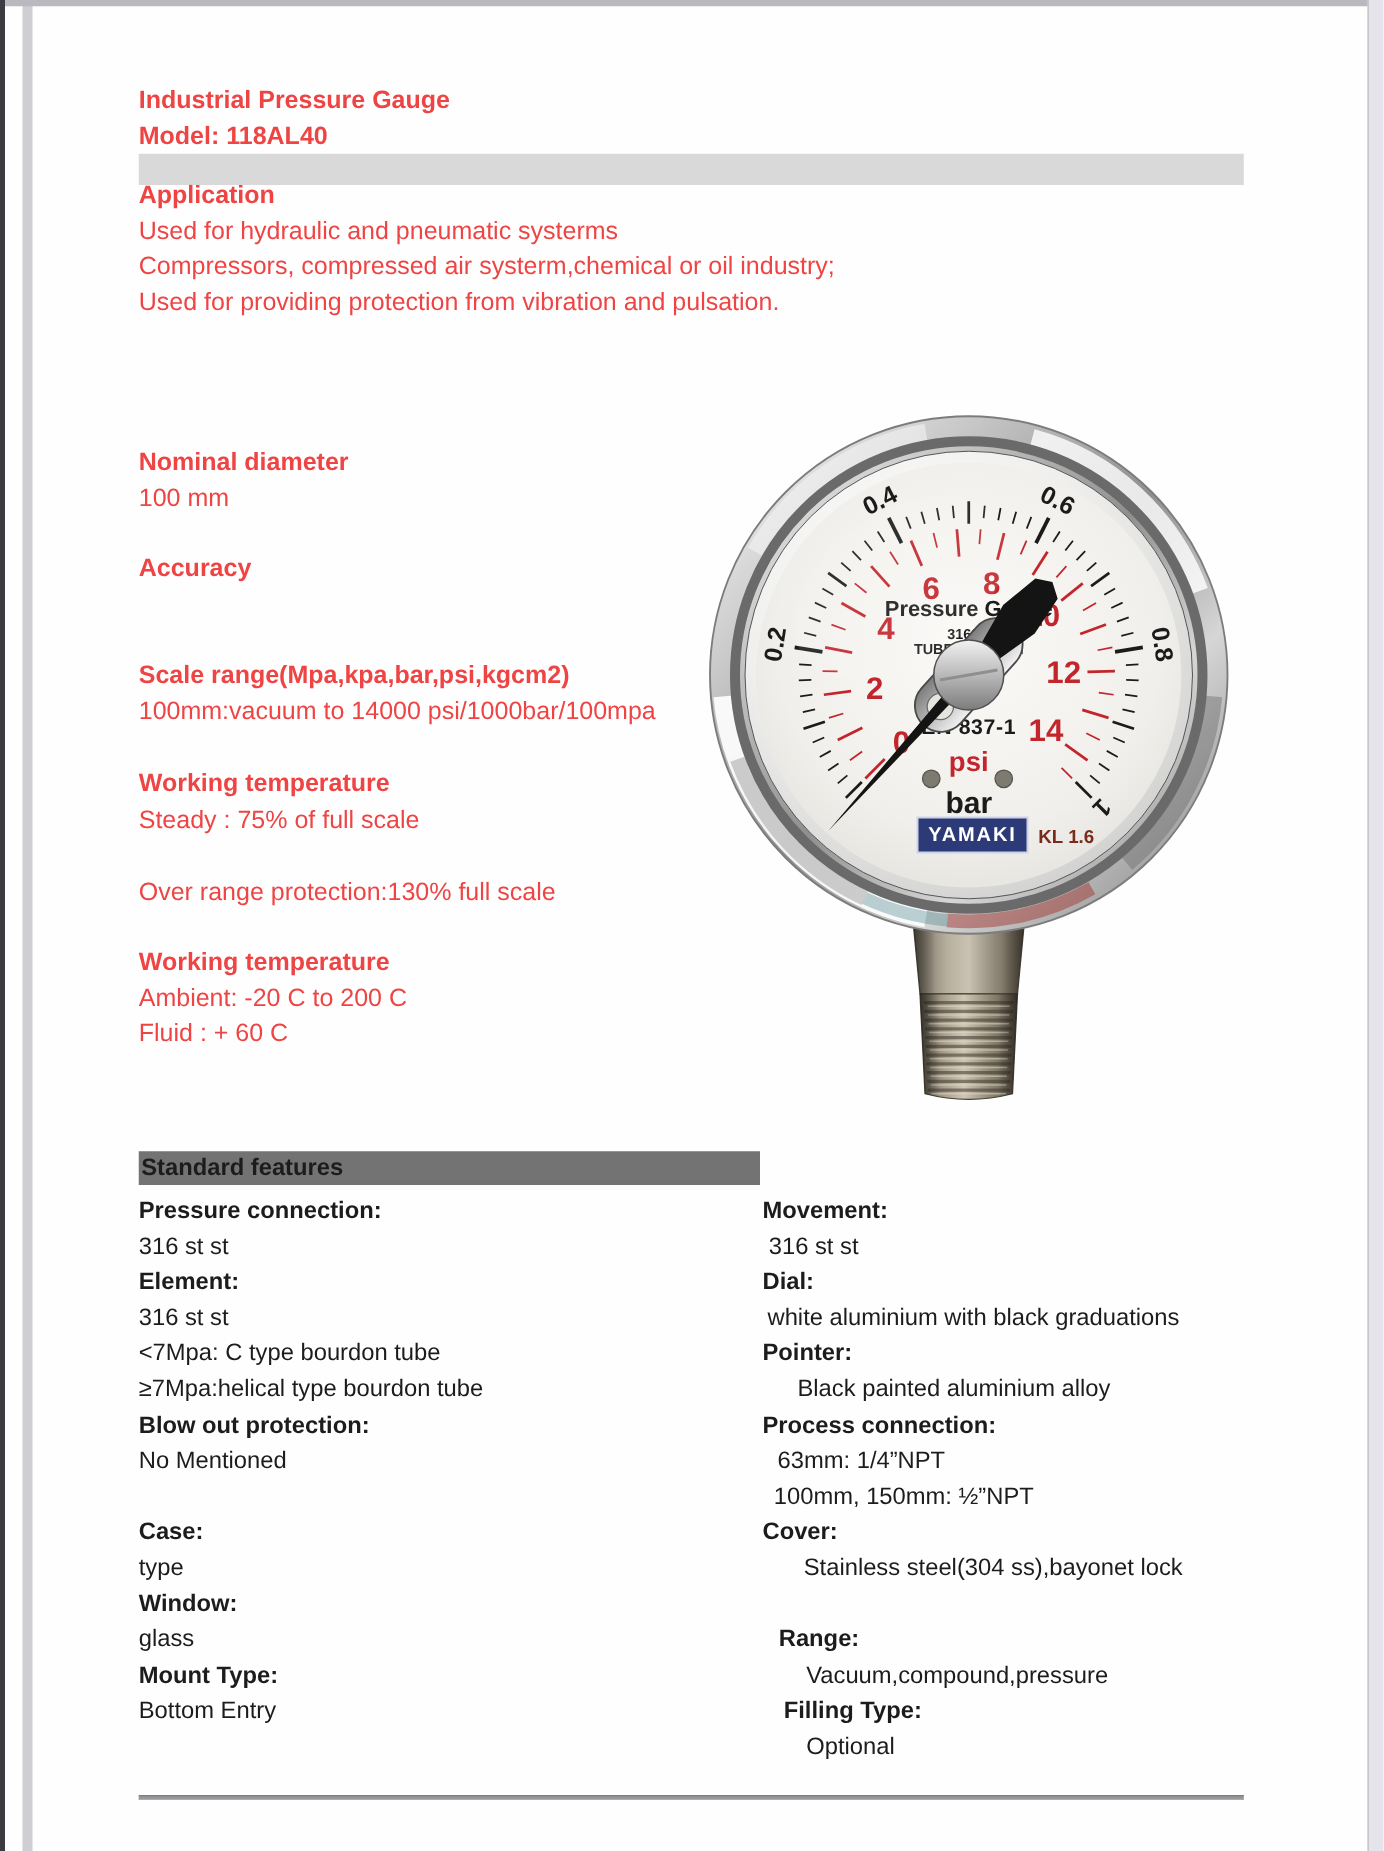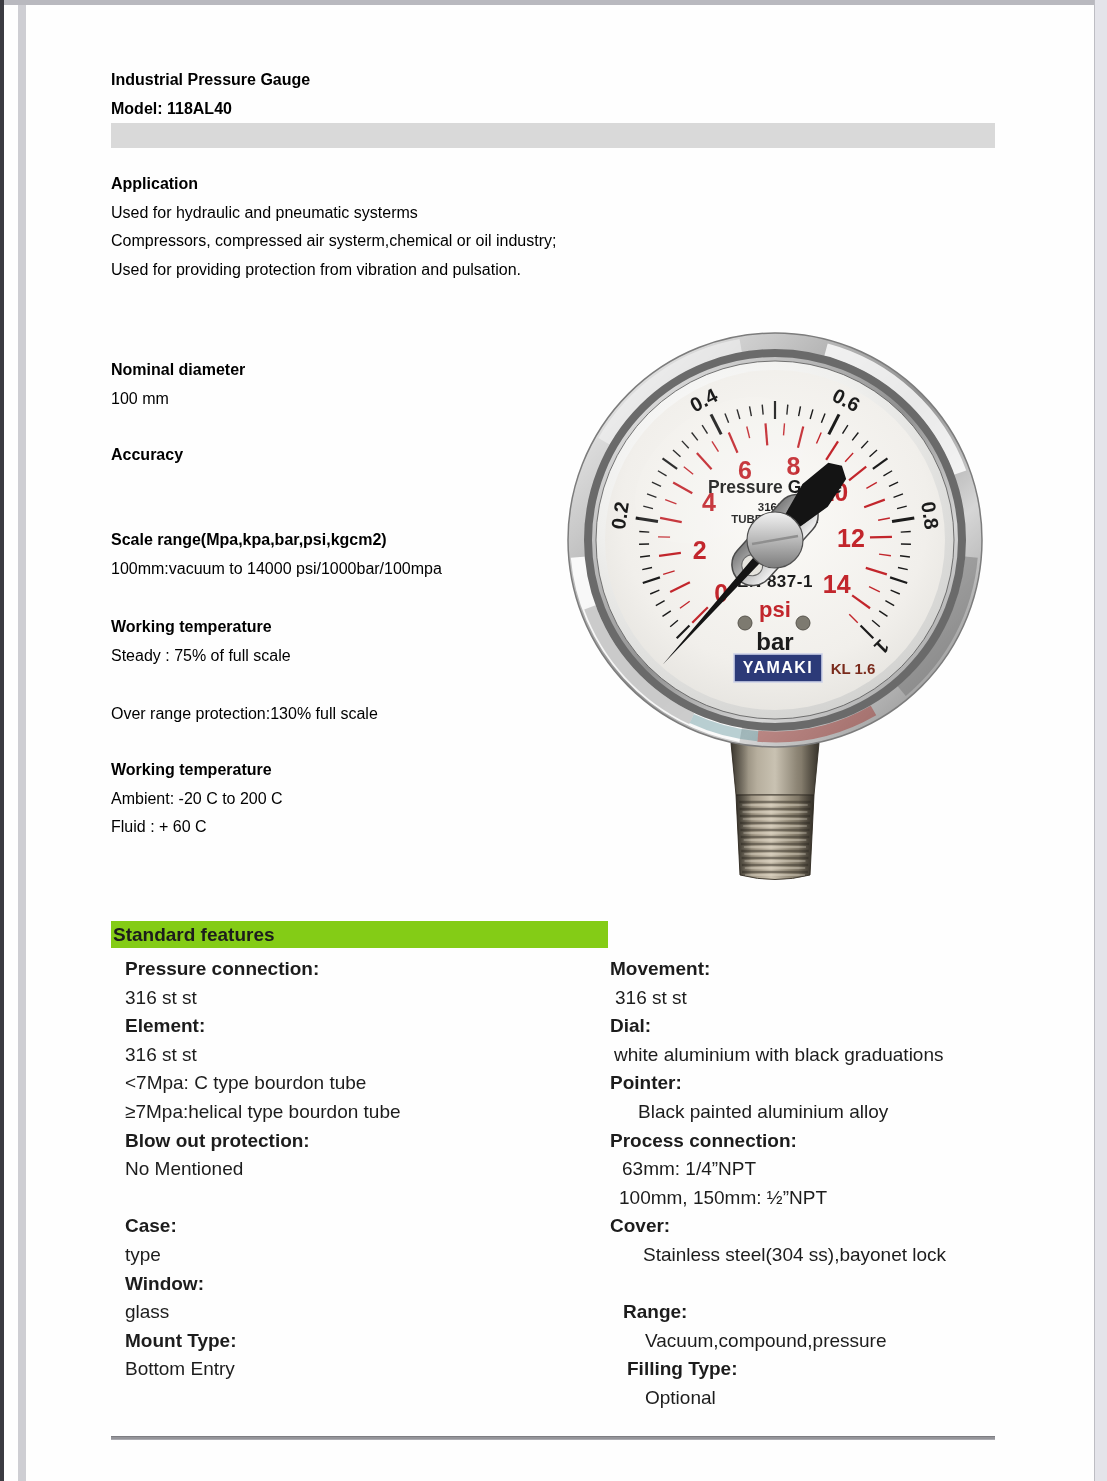--- a/index.html
+++ b/index.html
@@ -1,37 +1,37 @@
 <!DOCTYPE html>
 <html><head>
 <meta charset="utf-8">
 <title>Industrial Pressure Gauge 118AL40</title>
 <style>
   html,body{margin:0;padding:0;}
   body{width:1107px;height:1481px;background:#ffffff;font-family:"Liberation Sans",sans-serif;}
   .page{position:relative;width:1107px;height:1481px;background:#fefefe;overflow:hidden;color:#1c1c1c;}
   .abs{position:absolute;}
-  .txt{font-size:16px;line-height:28.5px;color:#000000;}
+  .txt{font-size:20px;line-height:28.5px;color:#ef4444;}
   .b{font-weight:bold;}
   
   .edge-left-dark{left:0;top:0;width:4px;height:1481px;background:#3b3b41;}
   .edge-left-line{left:18px;top:0;width:8px;height:1481px;background:#ceced3;}
   .edge-top{left:4px;top:0;width:1091px;height:5px;background:#b9b9bf;}
   .edge-right{right:0;top:0;width:12px;height:1481px;background:#e4e4ea;border-left:1px solid #bdbdc3;}
   
   .header{left:111px;top:66px;width:560px;}
   .graybar{left:111px;top:123px;width:884px;height:25px;background:#d9d9d9;}
-  .app{left:111px;top:170px;width:620px;}
+  .app{left:111px;top:142px;width:620px;}
   
   .spec{left:111px;width:560px;}
   .spec-0{top:356px}.spec-1{top:441px}.spec-2{top:526px}.spec-3{top:613px}.spec-4{top:700px}.spec-5{top:756px}
   
-  .sfbar{left:111px;top:921px;width:497px;height:27px;background:#84cc16;font-size:19px;font-weight:bold;line-height:27px;padding-left:2px;box-sizing:border-box;}
+  .sfbar{left:111px;top:921px;width:497px;height:27px;background:#737373;font-size:19px;font-weight:bold;line-height:27px;padding-left:2px;box-sizing:border-box;}
   .fcol{top:955px;width:500px;}
-  .fcol-left{left:111px;margin-left:14px;}
+  .fcol-left{left:111px;}
   .fcol-right{left:610px;}
   .frow{font-size:19px;line-height:28.6px;min-height:28.6px;white-space:pre;}
   
   .hrule{left:111px;top:1436px;width:884px;height:2px;border-top:1px solid #7d7d82;border-bottom:1px solid #ababb1;background:#949499;}
   
   .gauge-wrap{left:565px;top:325px;width:440px;height:560px;}
   svg text{font-family:"Liberation Sans",sans-serif;}
 </style>
 </head>
 <body>

